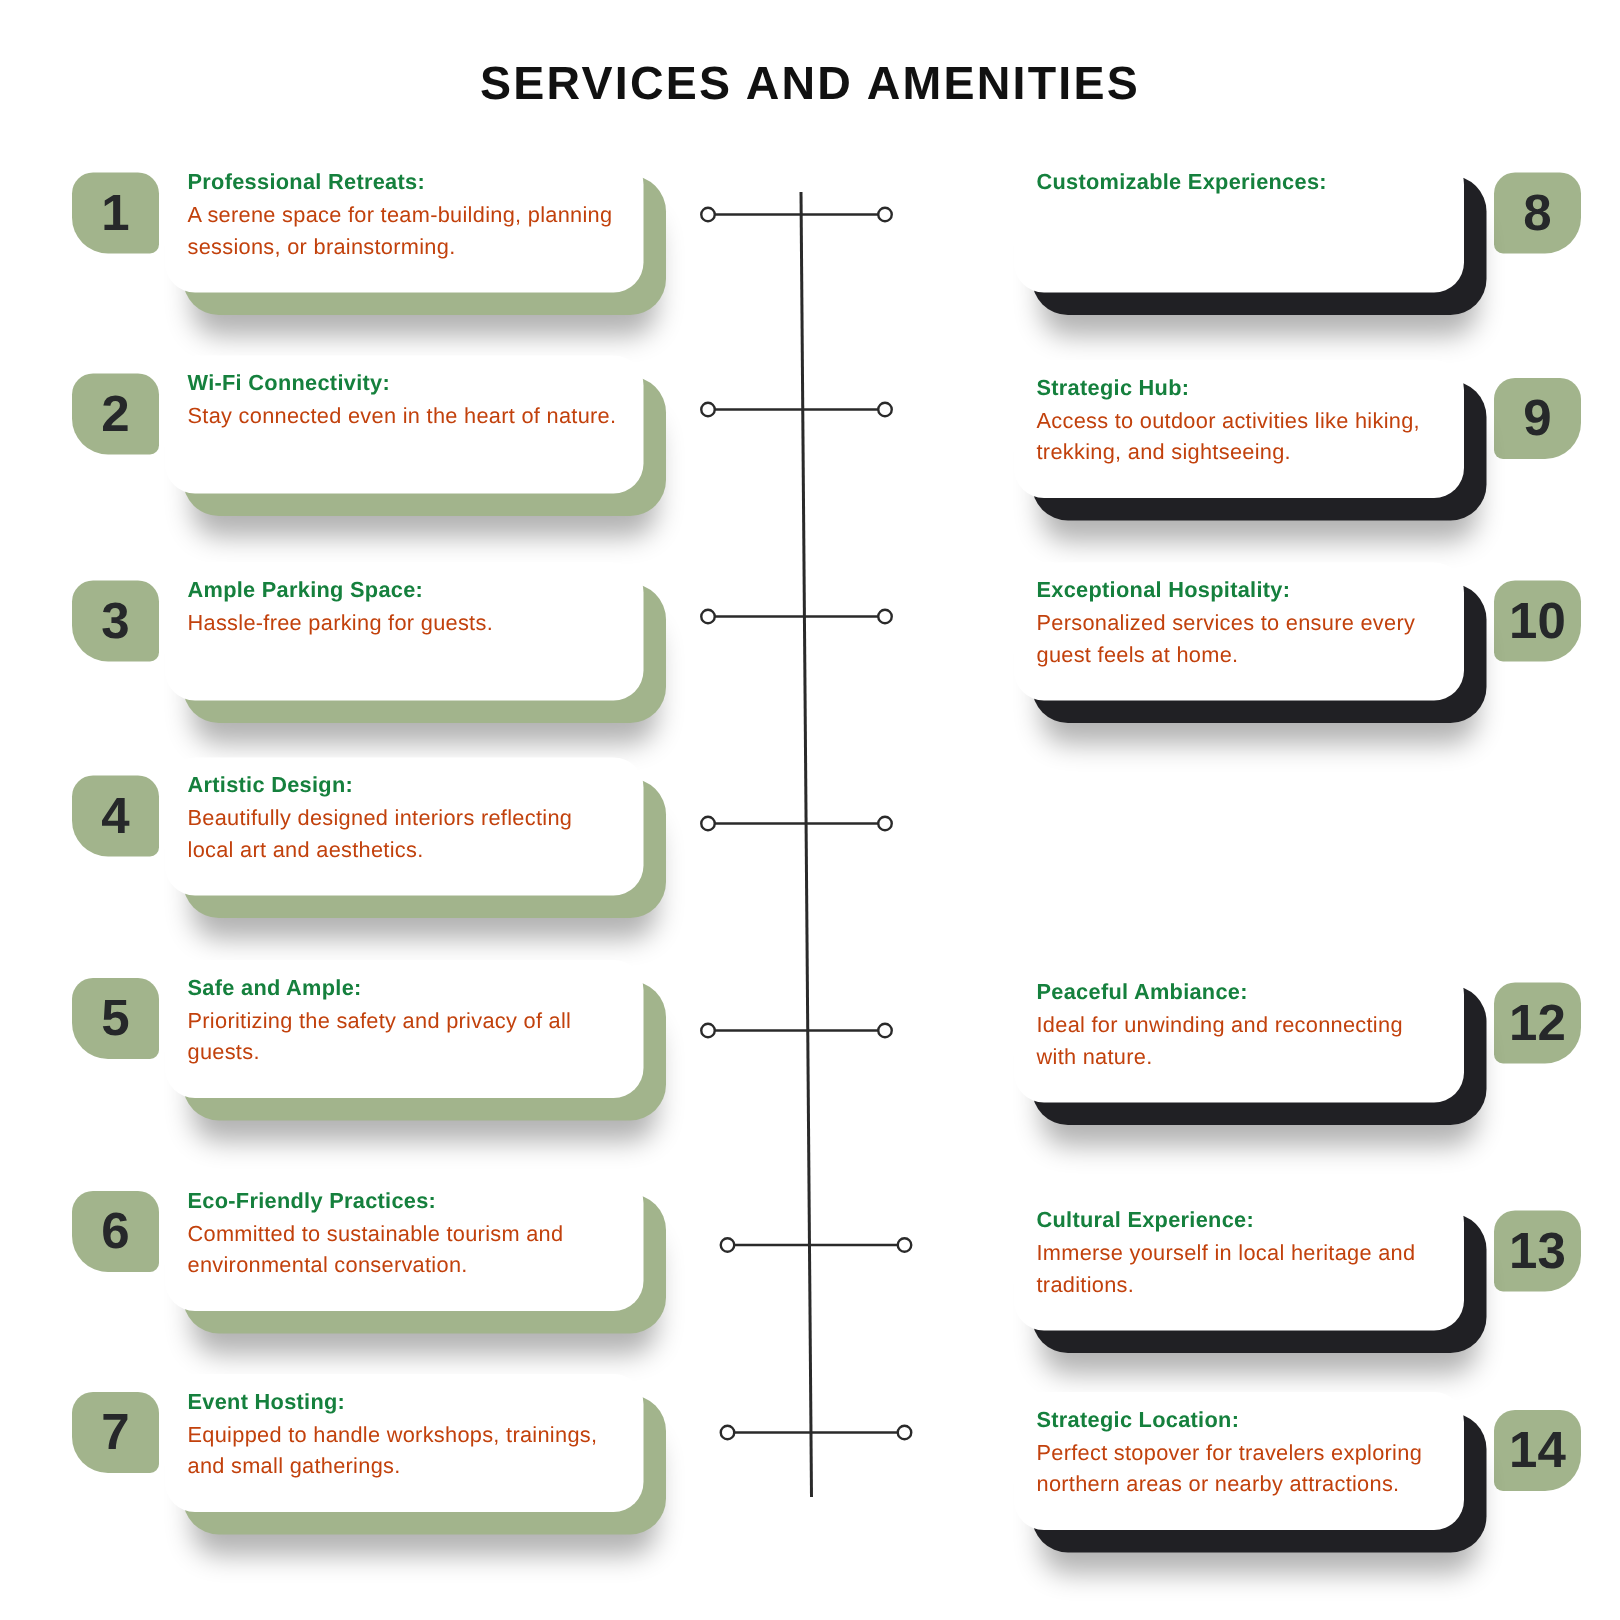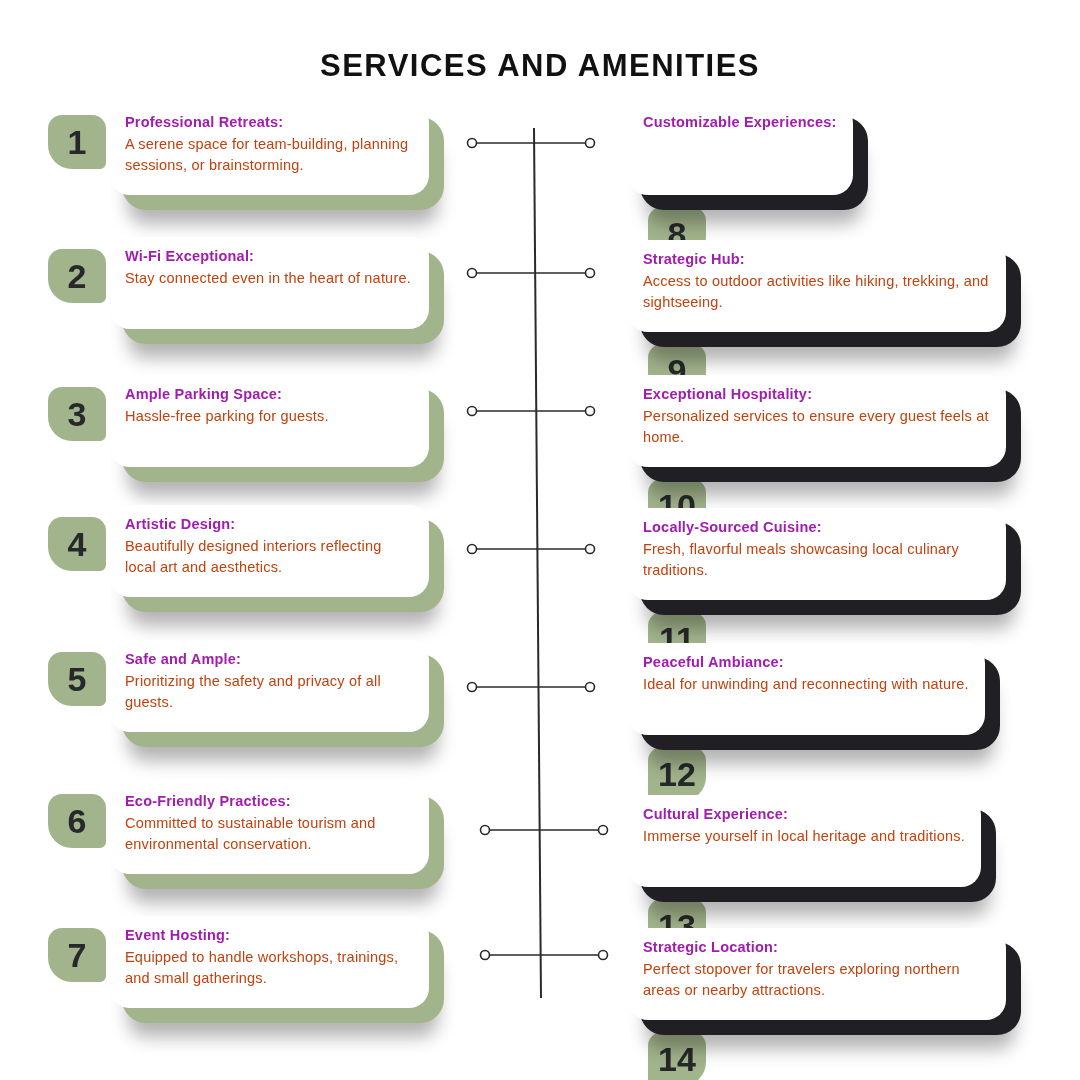--- a/index.html
+++ b/index.html
@@ -13,33 +13,32 @@
     color:#2d2d2f;
   }
   .page-title {
     position:absolute;
     top:38px; left:0; width:100%;
     text-align:center;
     font-size:31px;
     font-weight:800;
     letter-spacing:1.5px;
     color:#111111;
-    margin-top:10px;
   }
   
   .spine { position:absolute; left:450px; top:120px; width:170px; height:890px; }
 
   
   .row {
     position:absolute;
     display:flex;
     align-items:flex-start;
   }
   .row.left  { left:48px;  width:381px; }
-  .row.right { left:628px; width:378px;flex-direction:column; }
+  .row.right { left:676px; width:378px; }
 
   .badge {
     width:58px; height:54px;
     margin-top:12px;
     background:#a2b48c;
     display:flex; align-items:center; justify-content:center;
     font-size:34px; font-weight:700; color:#26282a;
     flex:0 0 auto;
   }
   .row.left  .badge { border-radius:14px 14px 6px 24px; margin-right:4px; }
@@ -58,21 +57,21 @@
   .card {
     position:relative;
     background:#ffffff;
     border-radius:20px;
     padding:11px 16px 14px 15px;
     min-height:92px;
   }
   .card-title {
     font-size:14.5px;
     font-weight:700;
-    color:#a21caf;
+    color:#15803d;
     letter-spacing:0.2px;
     margin-bottom:4px;
   }
   .card-desc {
     font-size:14.5px;
     line-height:1.42;
     color:#c2410c;
     letter-spacing:0.2px;
   }
 </style>
@@ -124,21 +123,21 @@
     </div>
   </div>
 
   <div class="row left" style="top:237px">
     <div class="badge">
         <span>2</span>
       </div>
     <div class="stack">
       <div class="back"></div>
       <div class="card">
-        <div class="card-title">Wi-Fi Exceptional:</div>
+        <div class="card-title">Wi-Fi Connectivity:</div>
         <div class="card-desc">Stay connected even in the heart of nature.</div>
       </div>
     </div>
   </div>
 
   <div class="row left" style="top:375px">
     <div class="badge">
         <span>3</span>
       </div>
     <div class="stack">
@@ -233,32 +232,20 @@
       <div class="card">
         <div class="card-title">Exceptional Hospitality:</div>
         <div class="card-desc">Personalized services to ensure every guest feels at home.</div>
       </div>
     </div>
     <div class="badge">
         <span>10</span>
       </div>
   </div>
 
-  <div class="row right" style="top:508px">
-    <div class="stack">
-      <div class="back"></div>
-      <div class="card">
-        <div class="card-title">Locally-Sourced Cuisine:</div>
-        <div class="card-desc">Fresh, flavorful meals showcasing local culinary traditions.</div>
-      </div>
-    </div>
-    <div class="badge">
-        <span>11</span>
-      </div>
-  </div>
 
   <div class="row right" style="top:643px">
     <div class="stack">
       <div class="back"></div>
       <div class="card">
         <div class="card-title">Peaceful Ambiance:</div>
         <div class="card-desc">Ideal for unwinding and reconnecting with nature.</div>
       </div>
     </div>
     <div class="badge">

